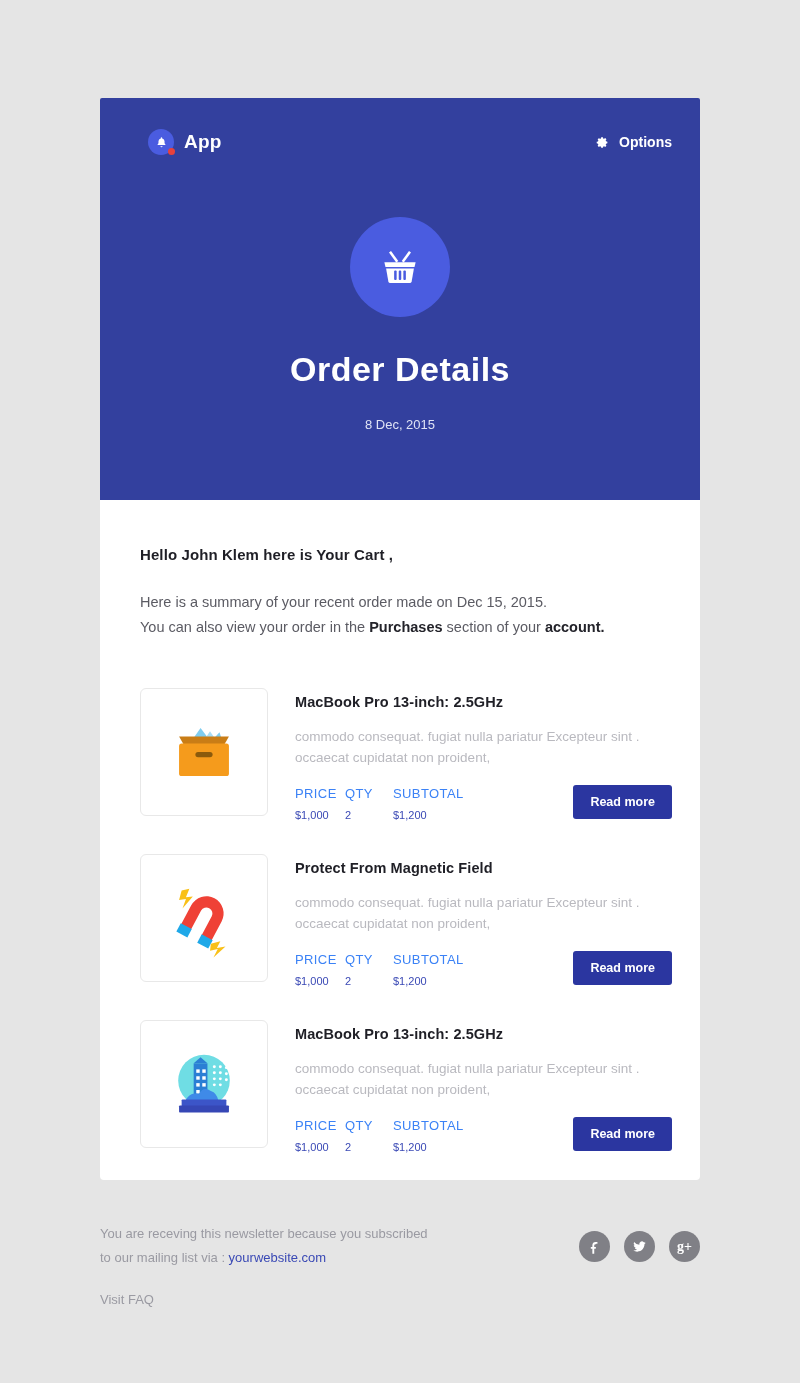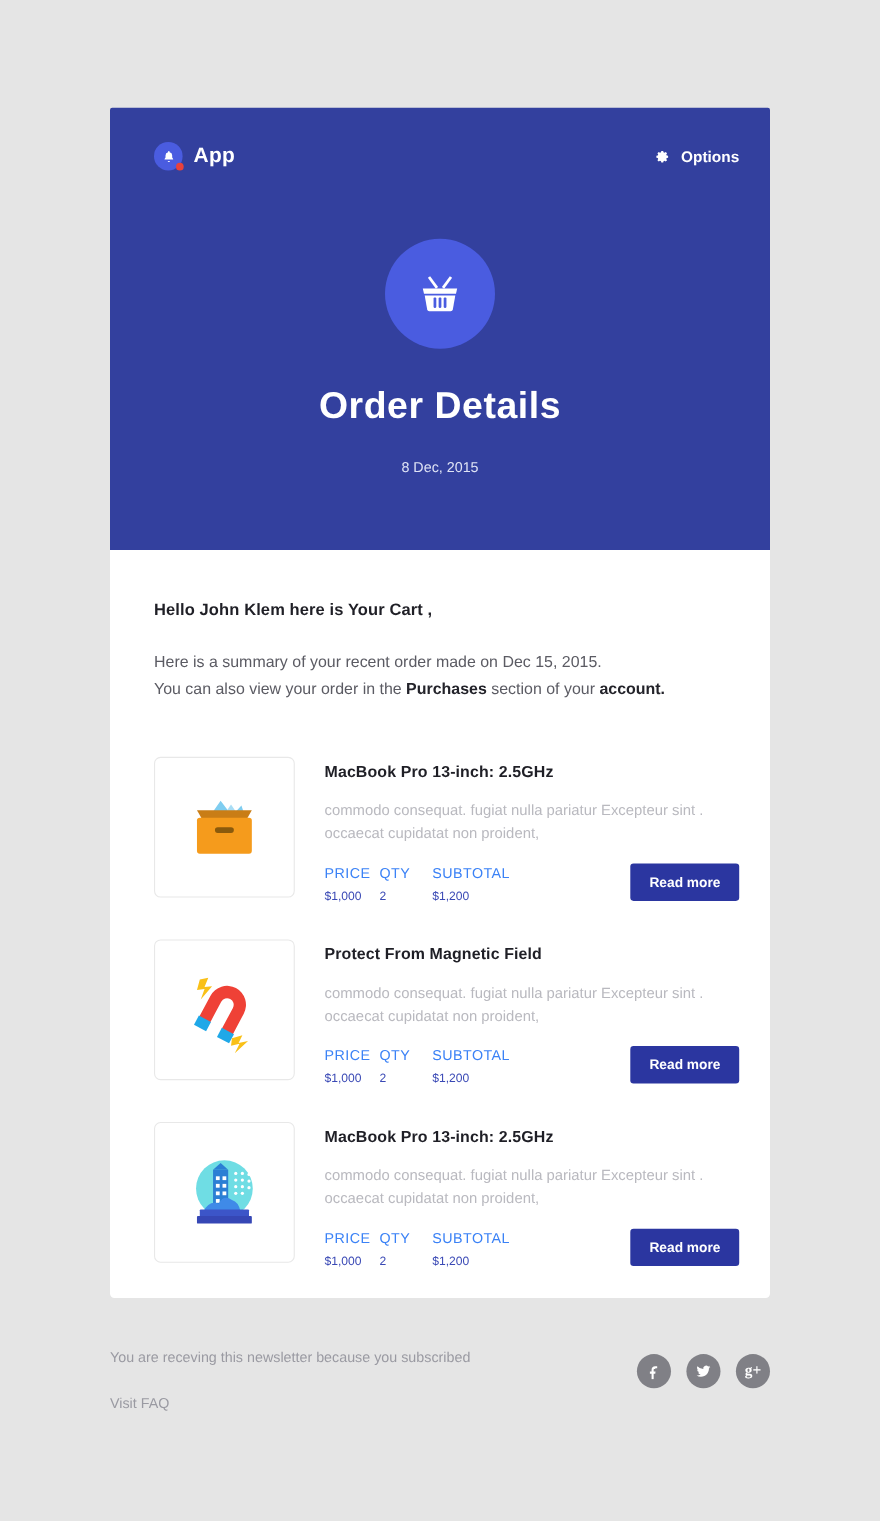--- a/index.html
+++ b/index.html
@@ -14,21 +14,21 @@
   .email { position: absolute; left: 100px; top: 98px; width: 600px; }
 
   
   .hero {
     background: #33409e;
     height: 402px;
     position: relative;
     border-radius: 2px 2px 0 0;
   }
   .hero-bar {
-    position: absolute; top: 24px; left: 0; right: 0;
+    position: absolute; top: 24px; left: 8px; right: 0;
     height: 40px;
     padding: 0 28px 0 40px;
     display: flex; align-items: center; justify-content: space-between;
   }
   .brand { display: flex; align-items: center; gap: 10px; }
   .bell-wrap { position: relative; width: 26px; height: 26px; }
   .bell-circle {
     width: 26px; height: 26px; border-radius: 50%;
     background: #4a5ce0;
     display: flex; align-items: center; justify-content: center;
@@ -319,20 +319,21 @@
           </div>
         </div>
 
       </div>
     </div>
   </div>
 
   <div class="footer">
     <div class="foot-text">
       <div class="foot-line">You are receving this newsletter because you subscribed</div>
+      <div class="foot-line"><span>to our mailing list via : </span><a class="foot-link" href="#">yourwebsite.com</a></div>
       <div class="foot-links">
         <div>Visit FAQ</div>
       </div>
     </div>
 
     <div class="socials">
       <div class="social">
         <svg width="15" height="15" viewBox="0 0 24 24" fill="#ffffff">
           <path d="M14.6 7.7h2.1V4.9c-.36-.05-1.6-.16-3.05-.16-3.02 0-5.09 1.9-5.09 5.39v2.47H6.1v3.13h2.46v7.87h3.02v-7.87h2.36l.37-3.13h-2.73V10.4c0-.9.24-1.52 1.52-1.52z"></path>
         </svg>

